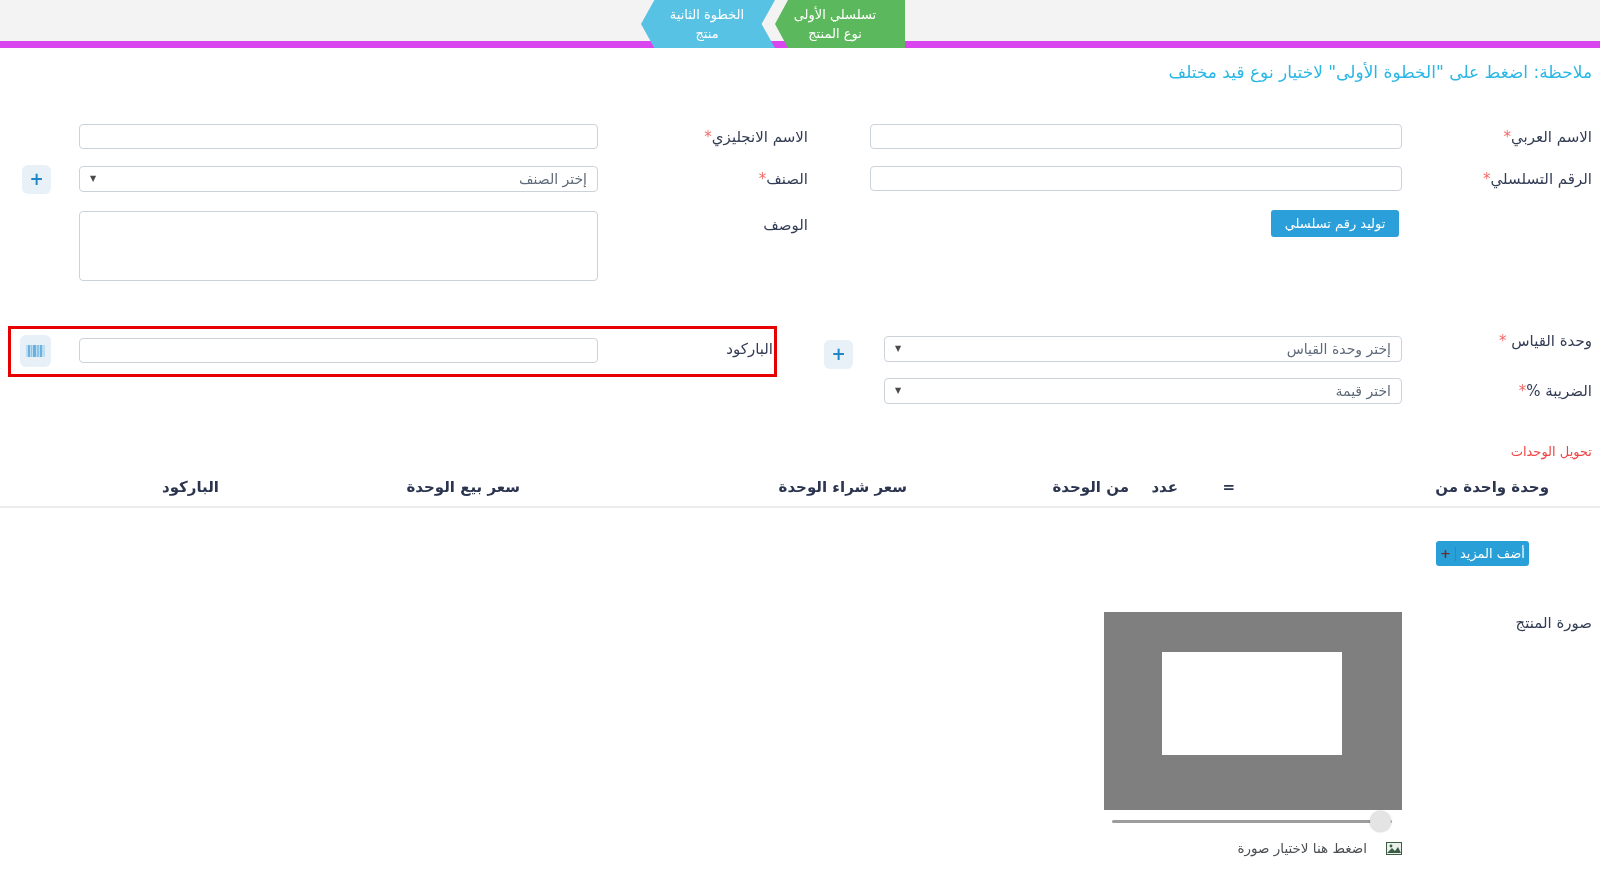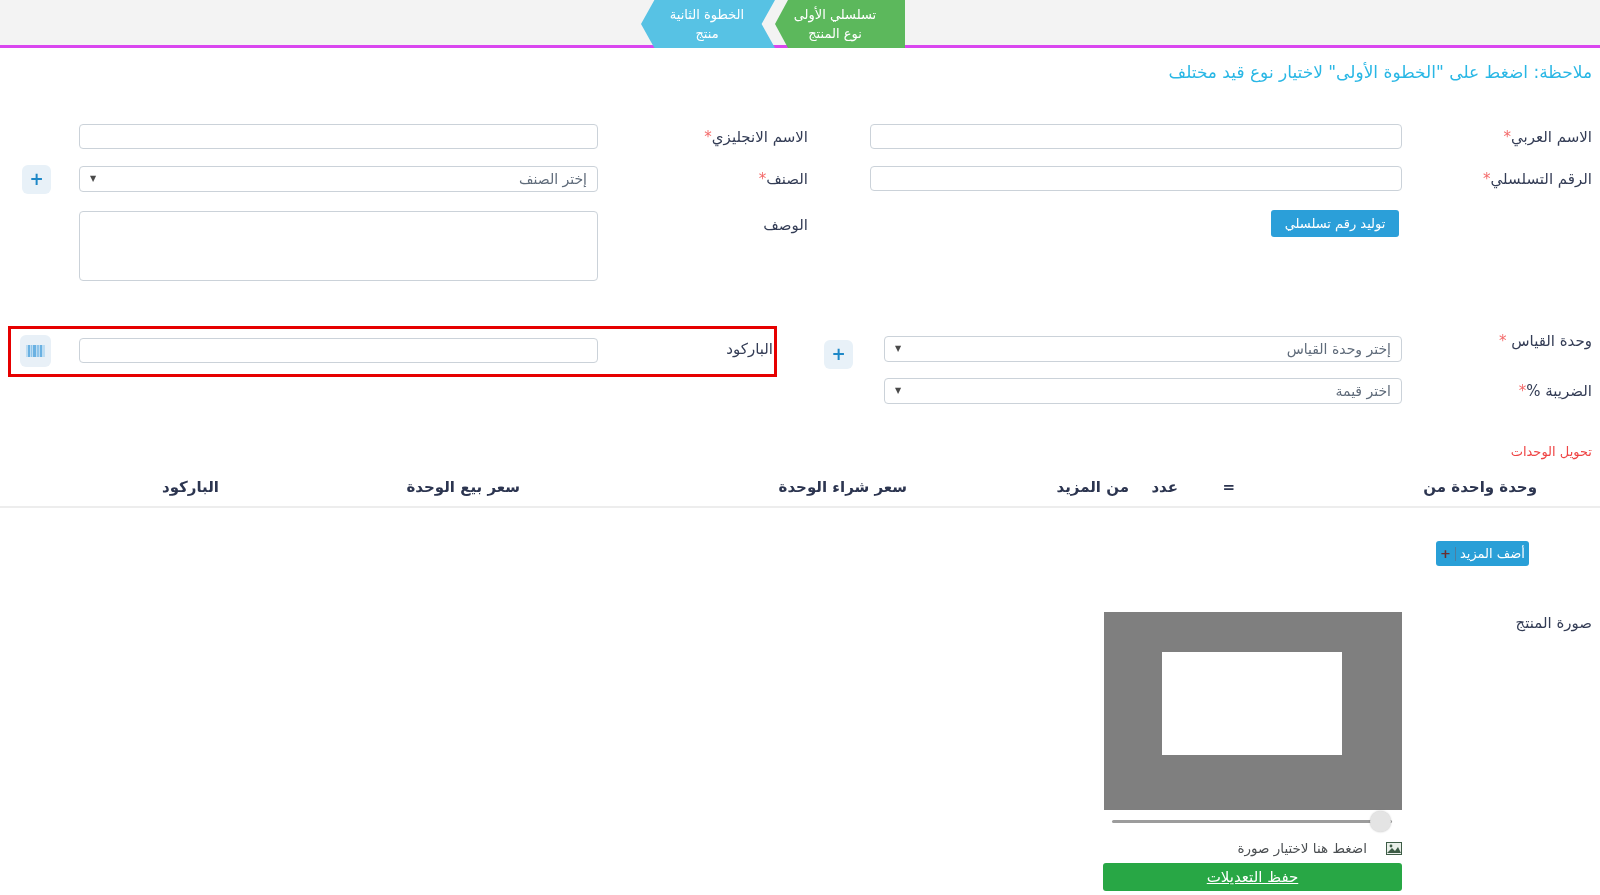--- a/index.html
+++ b/index.html
@@ -2,21 +2,21 @@
 <html lang="ar" dir="rtl"><head>
 <meta charset="utf-8">
 <style>
   * { margin:0; padding:0; box-sizing:border-box; }
   html,body { width:1600px; height:895px; background:#fff; overflow:hidden; }
   body { font-family:"DejaVu Sans", sans-serif; direction:rtl; }
   #app { position:relative; width:1600px; height:895px; background:#fff; }
 
   
   .topbar { position:absolute; top:0; left:0; width:1600px; height:48px;
-            background:#f3f3f3; border-bottom:3px solid #d946ef; }
+            background:#f3f3f3; border-bottom:7px solid #d946ef; }
   .step { position:absolute; top:0; height:48px; color:#fff; text-align:center;
           font-size:13px; line-height:19px; padding-top:5px; cursor:pointer; }
   .step-green { left:775px; width:130px; background:#5cb85c;
           clip-path:polygon(10% 0,100% 0,100% 100%,10% 100%,0 50%); padding-right:10px; }
   .step-blue  { left:641px; width:134px; background:#57c2e4;
           clip-path:polygon(100% 0,90% 50%,100% 100%,10% 100%,0 50%,10% 0); padding-right:2px; }
 
   .note { position:absolute; top:62px; right:8px; color:#29b7e5; font-size:17px; }
 
   .lbl { position:absolute; color:#333c55; font-size:15px; white-space:nowrap; }
@@ -159,24 +159,24 @@
       <rect x="2" y="1" width="2" height="12" fill="#6ab1e2"></rect>
       <rect x="5" y="1" width="1" height="12" fill="#8ec4ea"></rect>
       <rect x="7" y="1" width="3" height="12" fill="#6ab1e2"></rect>
       <rect x="11" y="1" width="2" height="12" fill="#8ec4ea"></rect>
       <rect x="14" y="1" width="2" height="12" fill="#6ab1e2"></rect>
     </svg>
   </button>
 
   <div class="section-title">تحويل الوحدات</div>
 
-  <div class="th" style="right:63px;">وحدة واحدة من</div>
+  <div class="th" style="right:51px;">وحدة واحدة من</div>
   <div class="th" style="right:365px;">=</div>
   <div class="th" style="right:422px;">عدد</div>
-  <div class="th" style="right:471px;">من المزيد</div>
+  <div class="th" style="right:471px;">من الوحدة</div>
   <div class="th" style="right:693px;">سعر شراء الوحدة</div>
   <div class="th" style="right:1080px;">سعر بيع الوحدة</div>
   <div class="th" style="right:1381px;">الباركود</div>
   <div class="table-divider"></div>
 
   <button class="btn-blue add-more">
     <span>أضف المزيد</span>
       <span class="plus">+</span>
   </button>
 
@@ -189,17 +189,14 @@
 
   <div class="choose-row">
     <svg width="16" height="13" viewBox="0 0 16 13">
       <rect x="0.5" y="0.5" width="15" height="12" fill="#e9efe9" stroke="#3d5c46"></rect>
       <circle cx="5" cy="4" r="1.4" fill="#3d5c46"></circle>
       <path d="M1 11 L6 6 L9 9 L12 5 L15 11 Z" fill="#3d5c46"></path>
     </svg>
     <span class="txt">اضغط هنا لاختيار صورة</span>
   </div>
 
-  <button class="btn-blue save-btn" style="background:#28a745;">
-    <span>حفظ التعديلات</span>
-  </button>
 
 </div>
 
 </body></html>

